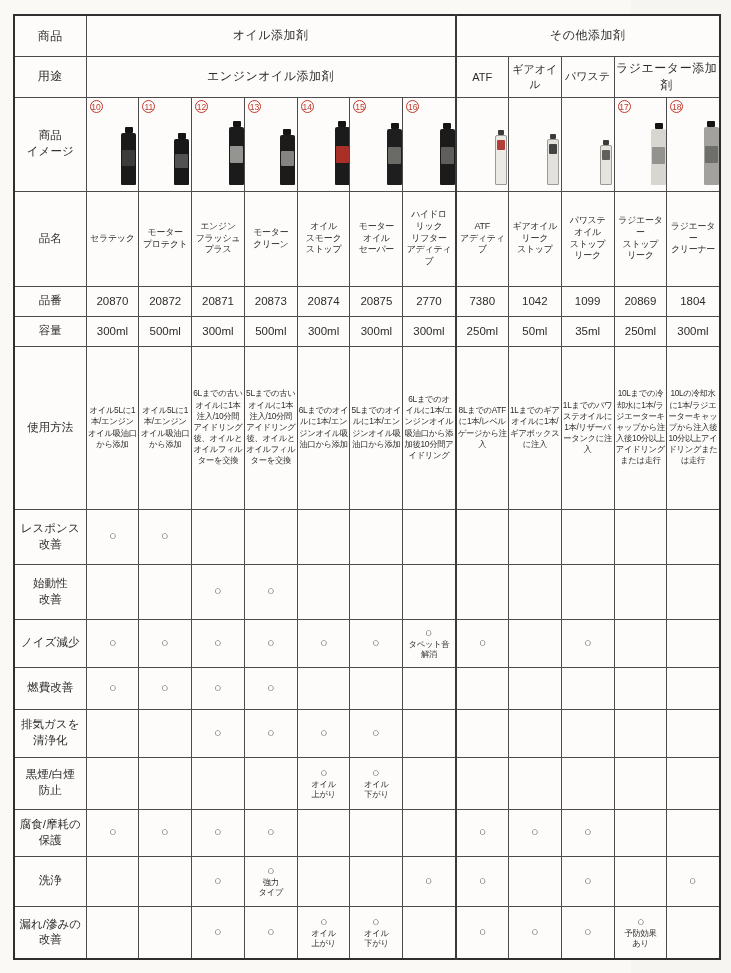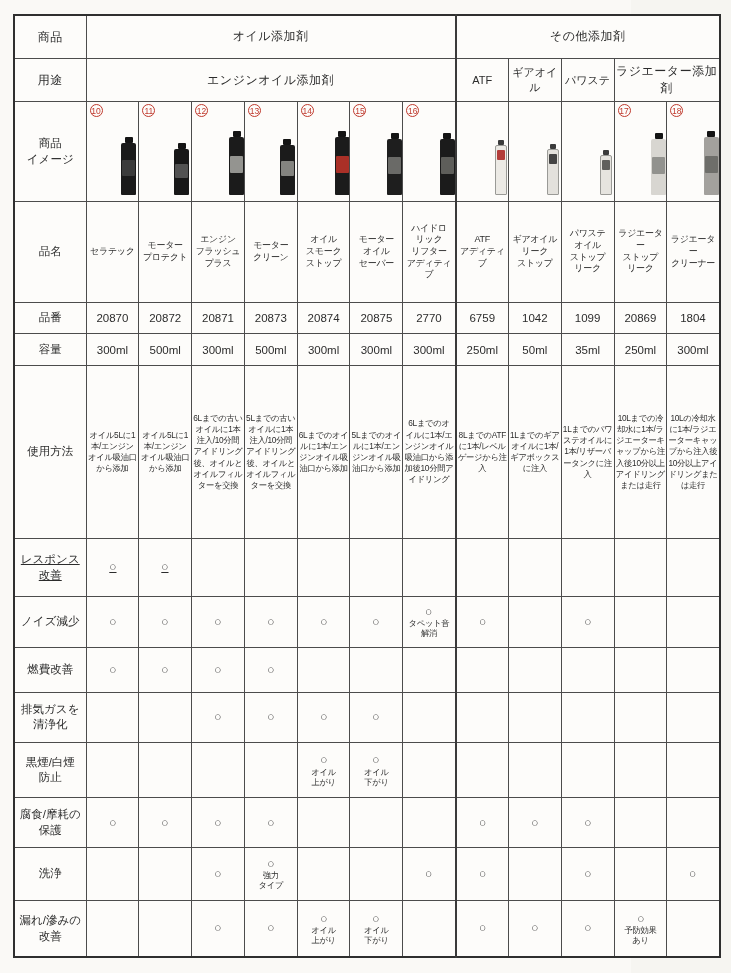--- a/index.html
+++ b/index.html
@@ -259,21 +259,21 @@
         </tr>
         <tr style="height: 30px;">
           <td class="rowlabel">品番</td>
           <td class="code-cell">20870</td>
           <td class="code-cell">20872</td>
           <td class="code-cell">20871</td>
           <td class="code-cell">20873</td>
           <td class="code-cell">20874</td>
           <td class="code-cell">20875</td>
           <td class="code-cell">2770</td>
-          <td class="code-cell group-split">6759</td>
+          <td class="code-cell group-split">7380</td>
           <td class="code-cell">1042</td>
           <td class="code-cell">1099</td>
           <td class="code-cell">20869</td>
           <td class="code-cell">1804</td>
         </tr>
         <tr style="height: 30px;">
           <td class="rowlabel">容量</td>
           <td class="vol-cell">300ml</td>
           <td class="vol-cell">500ml</td>
           <td class="vol-cell">300ml</td>
@@ -295,31 +295,51 @@
           <td class="usage-cell">5Lまでの古いオイルに1本注入/10分間アイドリング後、オイルとオイルフィルターを交換</td>
           <td class="usage-cell">6Lまでのオイルに1本/エンジンオイル吸油口から添加</td>
           <td class="usage-cell">5Lまでのオイルに1本/エンジンオイル吸油口から添加</td>
           <td class="usage-cell">6Lまでのオイルに1本/エンジンオイル吸油口から添加後10分間アイドリング</td>
           <td class="usage-cell group-split">8LまでのATFに1本/レベルゲージから注入</td>
           <td class="usage-cell">1Lまでのギアオイルに1本/ギアボックスに注入</td>
           <td class="usage-cell">1Lまでのパワステオイルに1本/リザーバータンクに注入</td>
           <td class="usage-cell">10Lまでの冷却水に1本/ラジエーターキャップから注入後10分以上アイドリングまたは走行</td>
           <td class="usage-cell">10Lの冷却水に1本/ラジエーターキャップから注入後10分以上アイドリングまたは走行</td>
         </tr>
-        <tr style="height: 55px; text-decoration: underline;">
+        <tr style="height: 55px;">
           <td class="rowlabel">レスポンス
 改善</td>
           <td class="mark-cell">
             <span class="mark-circle">○</span>
           </td>
           <td class="mark-cell">
             <span class="mark-circle">○</span>
           </td>
           <td class="mark-cell"></td>
           <td class="mark-cell"></td>
+          <td class="mark-cell"></td>
+          <td class="mark-cell"></td>
+          <td class="mark-cell"></td>
+          <td class="mark-cell group-split"></td>
+          <td class="mark-cell"></td>
+          <td class="mark-cell"></td>
+          <td class="mark-cell"></td>
+          <td class="mark-cell"></td>
+        </tr>
+        <tr style="height: 55px;">
+          <td class="rowlabel">始動性
+改善</td>
+          <td class="mark-cell"></td>
+          <td class="mark-cell"></td>
+          <td class="mark-cell">
+            <span class="mark-circle">○</span>
+          </td>
+          <td class="mark-cell">
+            <span class="mark-circle">○</span>
+          </td>
           <td class="mark-cell"></td>
           <td class="mark-cell"></td>
           <td class="mark-cell"></td>
           <td class="mark-cell group-split"></td>
           <td class="mark-cell"></td>
           <td class="mark-cell"></td>
           <td class="mark-cell"></td>
           <td class="mark-cell"></td>
         </tr>
         <tr style="height: 48px;">

